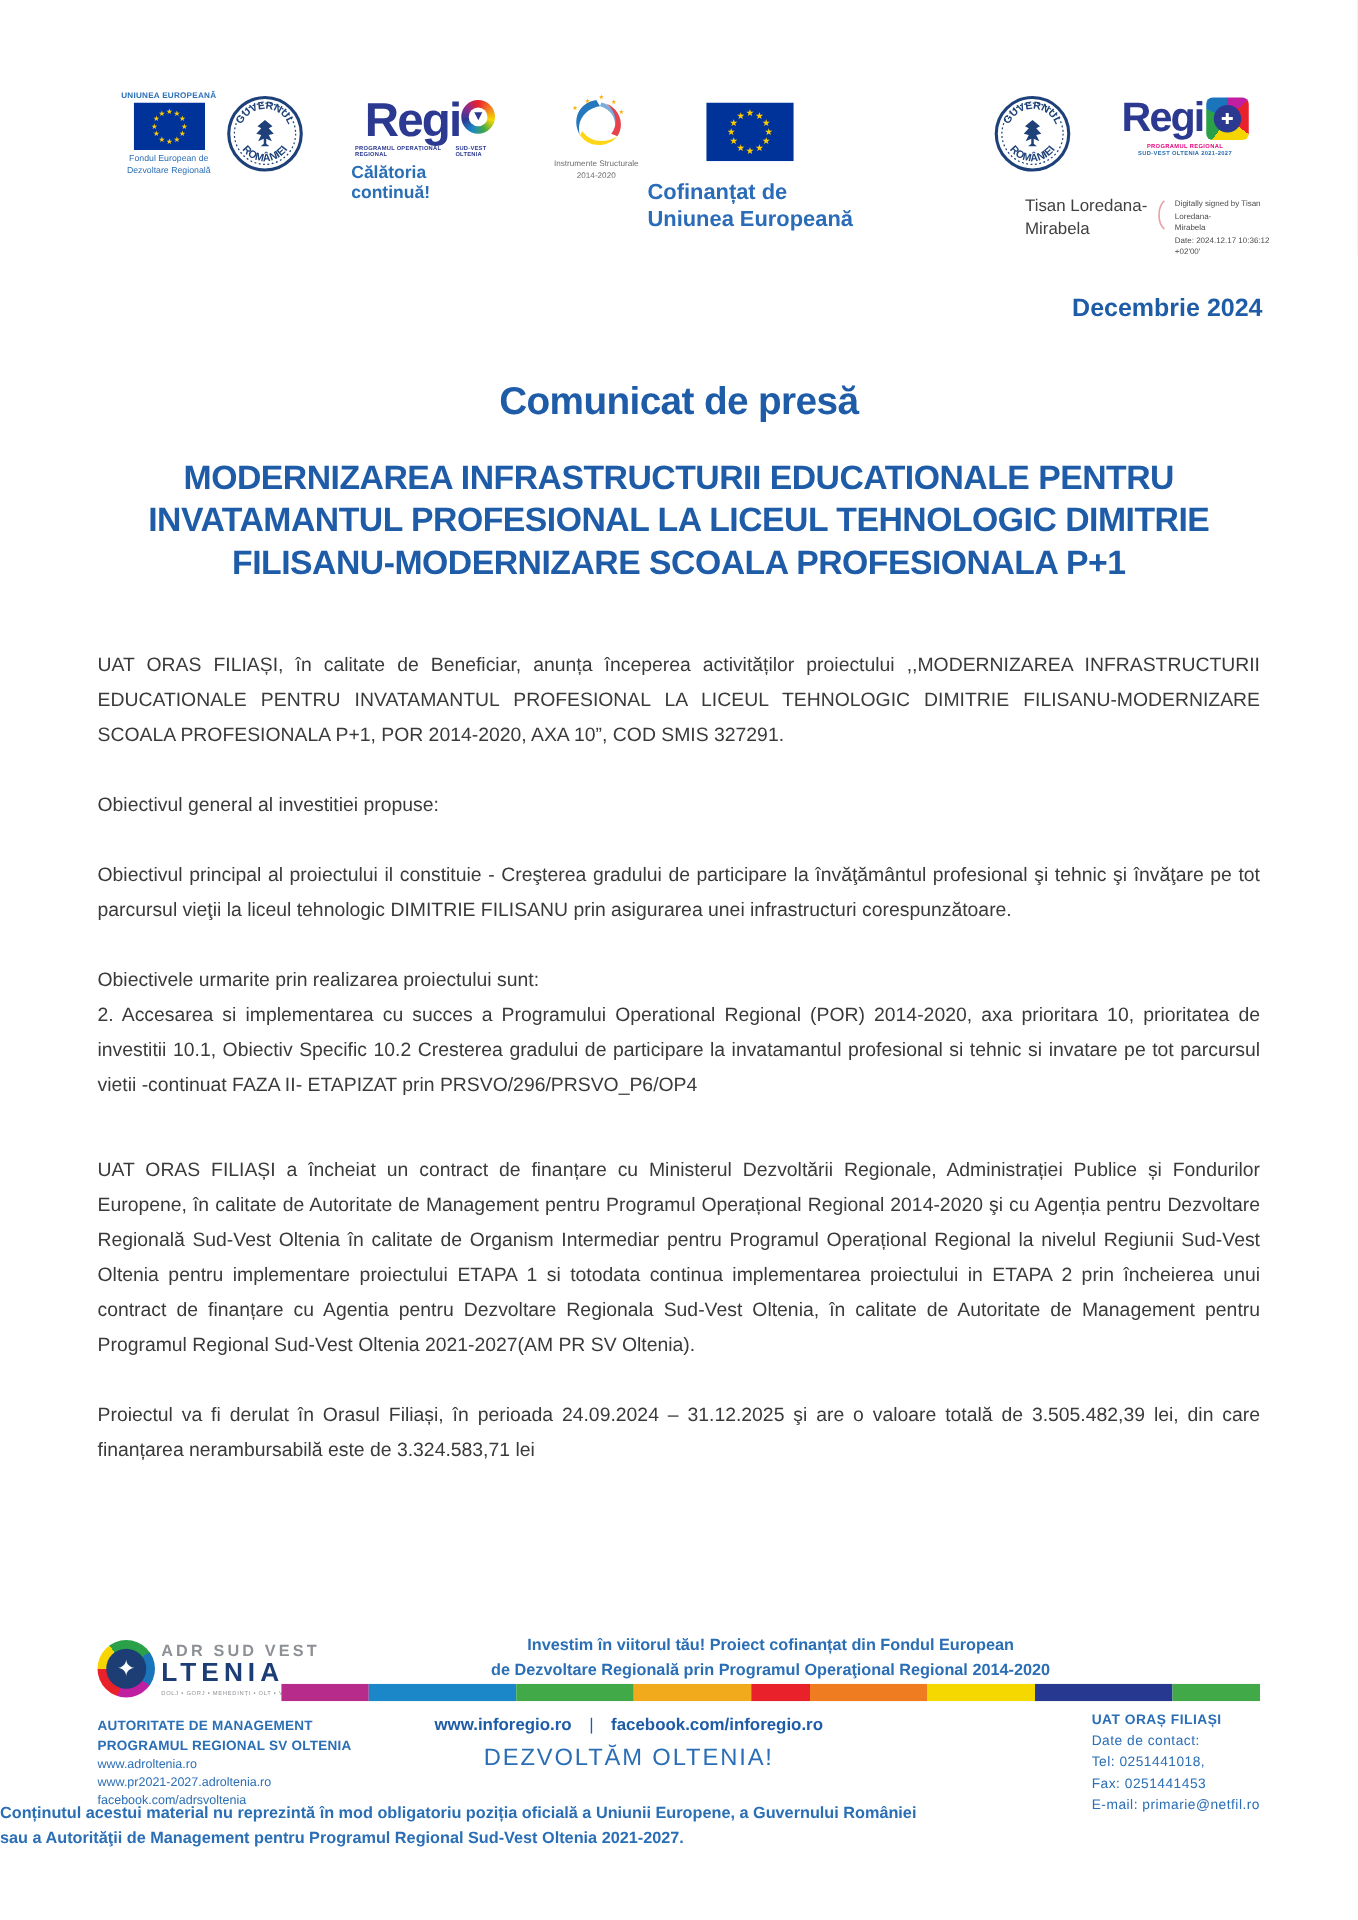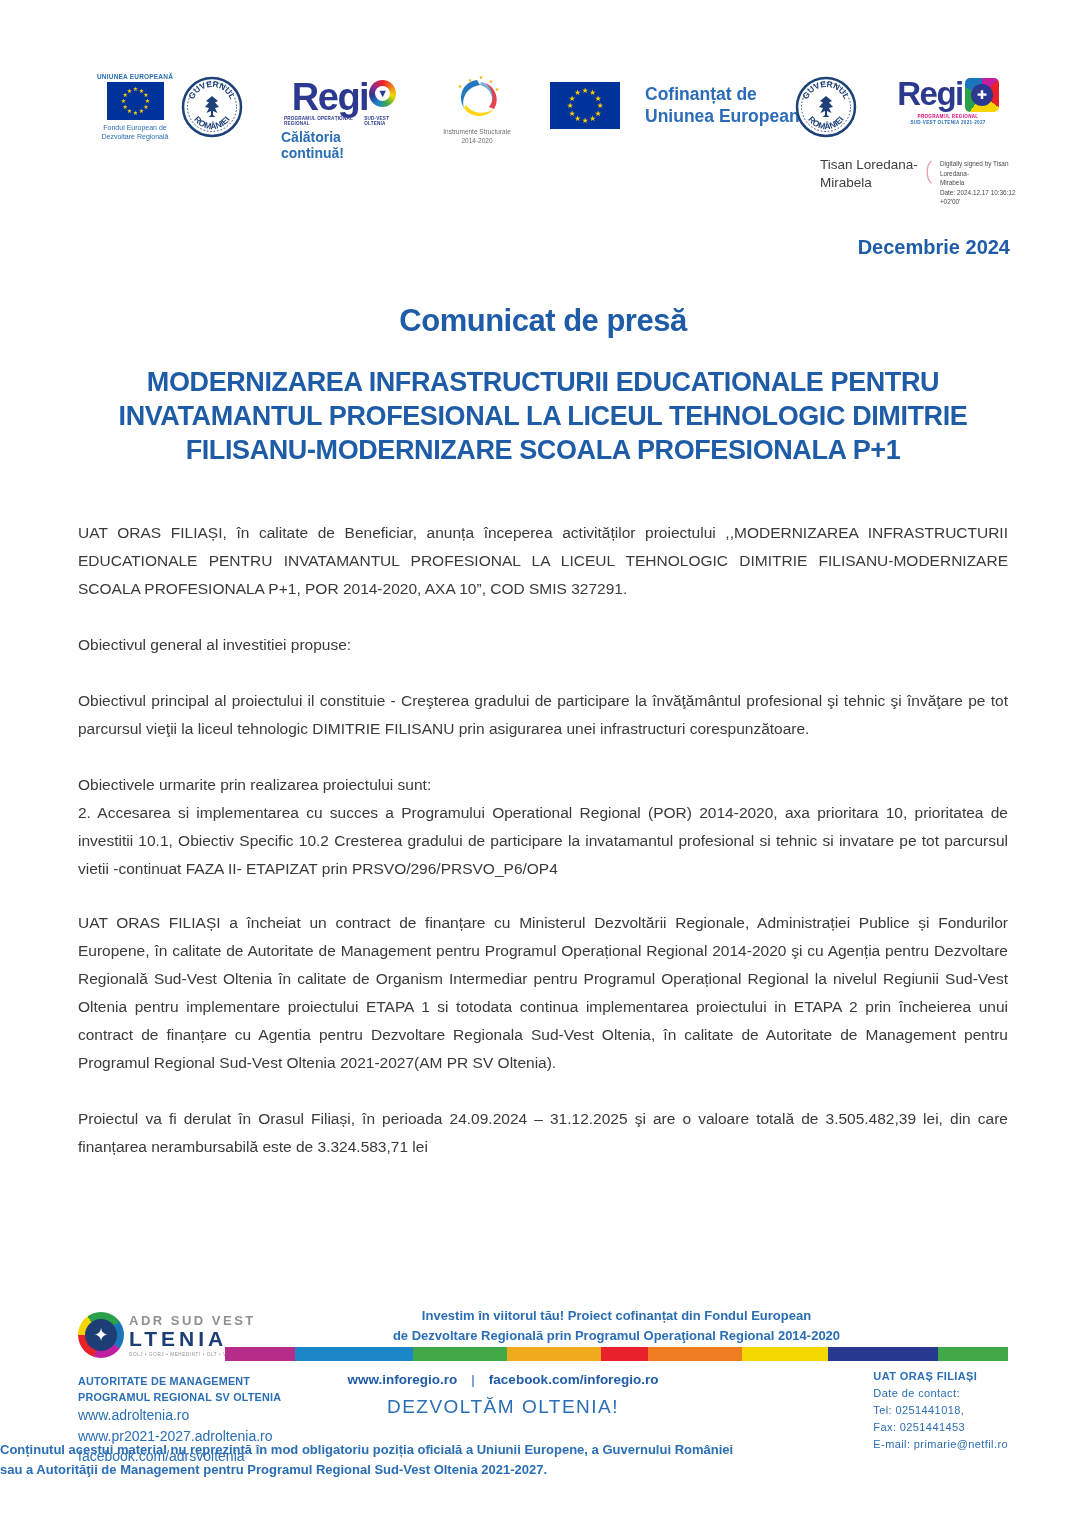--- a/index.html
+++ b/index.html
@@ -31,21 +31,21 @@
   .regio-o{width:27px;height:27px;border-radius:50%;margin-left:1px;position:relative;
     background:conic-gradient(#e8212a,#f07c22,#f5d800,#41a948,#1b87c9,#2b3990,#8e2b8d,#e8212a);
     display:inline-flex;align-items:center;justify-content:center}
   .regio-o-core{width:15px;height:15px;border-radius:50%;background:#fff;color:var(--regio-blue);
     font-size:11px;line-height:15px;text-align:center;font-weight:800}
   .regio-sub{display:flex;justify-content:space-between;width:120px;font-size:4.6px;font-weight:700;
     color:var(--regio-blue);margin-top:2px;letter-spacing:.2px}
   .regio-tagline{font-size:14px;font-weight:600;color:var(--footer-blue);margin-top:3px}
   .logo-instr{left:437px;top:74px;width:80px}
   .instr-caption{font-size:6.5px;color:#6d6e71;text-align:center;line-height:1.35;margin-top:2px}
-  .logo-cofin{left:550px;top:82px;flex-direction:row;align-items:center;gap:25px}
+  .logo-cofin{left:518px;top:82px;flex-direction:column;align-items:center;gap:14px}
   .cofin-text{font-size:17.5px;font-weight:700;color:#2b6cb8;line-height:1.25}
   .logo-regio2{left:883px;top:78px;width:130px;align-items:center}
   .regio-word2{font-size:33px;font-weight:800;color:var(--regio-blue);letter-spacing:-1.5px;line-height:.95}
   .regio-o2{width:34px;height:34px;margin-left:2px;position:relative;border-radius:5px;
     background:conic-gradient(#c counterfeit)}
   .regio-o2{background:conic-gradient(#bf1fa0 0 13%,#e8212a 13% 35%,#f6d500 35% 60%,#2aa148 60% 82%,#1b75bb 82% 100%)}
   .regio-o2-core{position:absolute;inset:6px;border-radius:50%;background:var(--regio-blue);
     color:#fff;display:flex;align-items:center;justify-content:center;font-size:12px}
   .regio-sub2{font-size:4.6px;font-weight:700;letter-spacing:.3px;margin-top:2px;text-align:center;line-height:1.4}
   .regio-sub2 .pink{color:#e5097f;display:block}
@@ -55,21 +55,21 @@
   .sig-name{font-size:13.5px;color:#404040;line-height:1.3;white-space:nowrap}
   .sig-details{font-size:6.4px;color:#4a4a4a;line-height:1.5;padding-top:3px}
   
   .date-line{margin:26px 76px 0;text-align:right;font-size:20px;font-weight:600;color:var(--accent)}
   .doc-title{margin-top:44px;text-align:center;font-size:31px;font-weight:700;color:var(--accent);letter-spacing:-.5px}
   .doc-heading{margin:26px auto 0;width:944px;text-align:center;font-size:27px;line-height:34px;
     color:var(--accent);letter-spacing:-.4px}
   .doc-body{margin:52px 78px 0;color:var(--body-text);font-size:15.5px;line-height:28px;text-align:justify}
   .doc-body p{margin-bottom:28px}
   .doc-body .para-group p{margin-bottom:0}
-  .doc-body .para-group{margin-bottom:26px}
+  .doc-body .para-group{margin-bottom:40px}
   
   .footer{position:absolute;left:0;right:0;top:1298px;height:238px;font-family:"Liberation Sans","DejaVu Sans",sans-serif}
   .adr-logo{position:absolute;left:78px;top:14px;display:flex;align-items:center;gap:5px}
   .adr-ring{width:46px;height:46px;border-radius:50%;position:relative;flex:none;
     background:conic-gradient(#2aa148 0 15%,#1b75bb 15% 35%,#bf1fa0 35% 55%,#e8212a 55% 75%,#f6d500 75% 90%,#2aa148 90% 100%)}
   .adr-core{position:absolute;inset:7px;border-radius:50%;background:#1d3e75;color:#fff;
     display:flex;align-items:center;justify-content:center;font-size:18px}
   .adr-text{display:flex;flex-direction:column}
   .adr-line1{font-size:13px;color:#8d9094;letter-spacing:2.5px;font-weight:600}
   .adr-line2{font-size:21px;color:#1d3e75;font-weight:800;letter-spacing:4px;line-height:1.05}
@@ -77,21 +77,21 @@
   .invest{position:absolute;left:225px;right:78px;top:8px;text-align:center;
     color:var(--footer-blue);font-size:13px;font-weight:600;line-height:1.5}
   .stripe{position:absolute;left:225px;right:78px;top:49px;height:14px;display:flex;overflow:hidden}
   .links-row{position:absolute;left:150px;right:230px;top:74px;text-align:center;
     color:#1f5ca8;font-size:13.5px;font-weight:700}
   .links-row .sep{margin:0 14px;font-weight:400}
   .slogan{position:absolute;left:150px;right:230px;top:98px;text-align:center;
     color:var(--footer-blue);font-size:19px;letter-spacing:1.5px}
   .am-block{position:absolute;left:78px;top:76px;color:var(--footer-blue);font-size:10.8px;line-height:1.45}
   .am-block .strong{font-weight:700;letter-spacing:.2px}
-  .am-block .link{font-size:14px}
+  .am-block .link{font-size:10px}
   .contact{position:absolute;right:78px;top:70px;color:var(--footer-blue);
     font-size:11px;line-height:1.55;letter-spacing:.4px}
   .contact .strong{font-weight:700}
   .disclaimer{position:absolute;left:0;right:0;top:142px;text-align:left;
     color:var(--footer-blue);font-size:13px;font-weight:600;line-height:1.55}
 </style>
 </head>
 <body>
 
 <div class="page">

